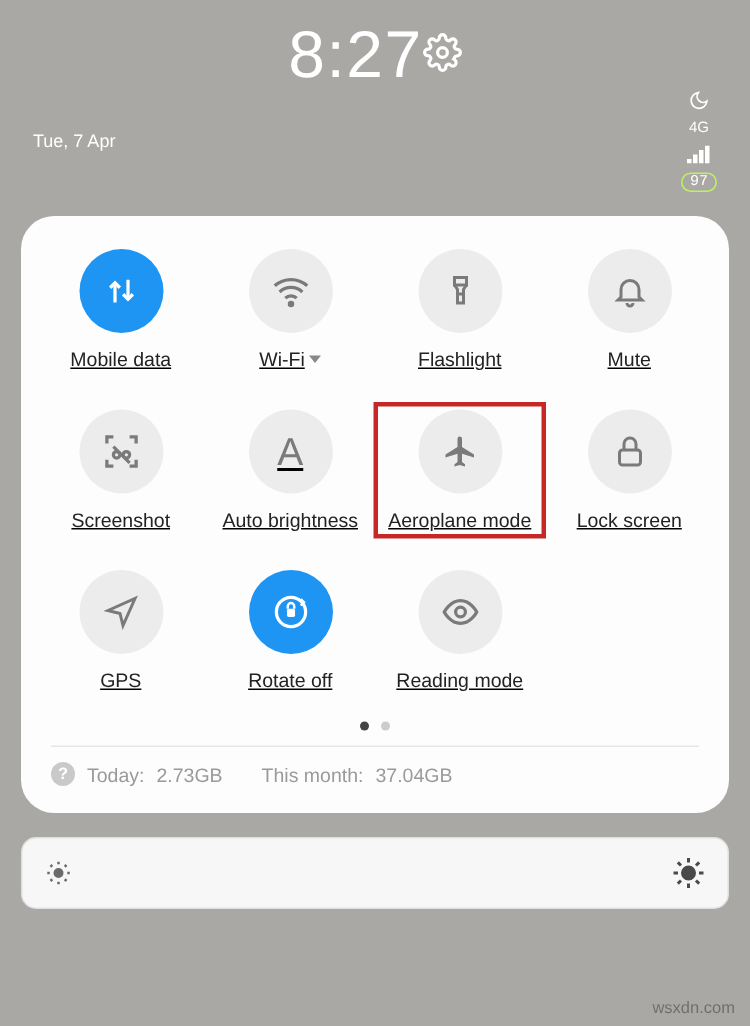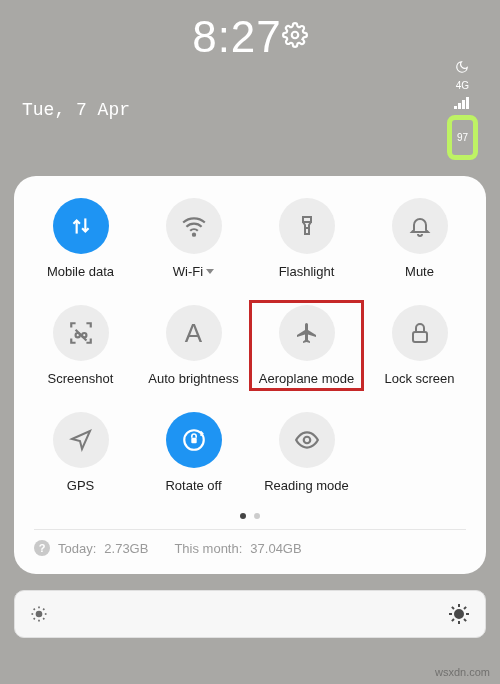--- a/index.html
+++ b/index.html
@@ -27,42 +27,42 @@
   .gear {
     margin-top: 10px;
   }
   .status-bottom {
     display: flex;
     justify-content: space-between;
     align-items: center;
     margin-top: -2px;
   }
   .date {
-    font-size: 18px;
+    font-size: 12px;
     font-weight: 400;
-    font-family: Liberation Mono, monospace;
   }
   .status-icons {
     display: flex;
     align-items: center;
     gap: 6px;
     font-size: 12px;
     font-weight: 500;
     flex-direction: column;
   }
   .panel {
     margin: 8px 14px 0 14px;
     background: #fdfdfd;
     border-radius: 22px;
     padding: 18px 10px 14px 10px;
   }
   .grid {
     display: grid;
     grid-template-columns: repeat(4, 1fr);
     row-gap: 18px;
+    text-decoration: underline;
   }
   .tile {
     display: flex;
     flex-direction: column;
     align-items: center;
     justify-content: flex-start;
     position: relative;
     padding: 4px 0;
   }
   .tile.highlighted {
@@ -170,21 +170,21 @@
       <svg width="14" height="14" viewBox="0 0 24 24" fill="none" stroke="#fff" stroke-width="2">
           <path d="M21 12.8A9 9 0 1 1 11.2 3a7 7 0 0 0 9.8 9.8z"></path>
         </svg>
       <span style="font-size:10px;">4G</span>
       <svg width="16" height="12" viewBox="0 0 16 12">
           <rect x="0" y="9" width="3" height="3" fill="#fff"></rect>
           <rect x="4" y="6" width="3" height="6" fill="#fff"></rect>
           <rect x="8" y="3" width="3" height="9" fill="#fff"></rect>
           <rect x="12" y="0" width="3" height="12" fill="#fff"></rect>
         </svg>
-      <span style="border:5px solid #bef264;border-radius:8px;padding:12px 5px;font-size:10px;position:relative;">
+      <span style="border:1px solid #bef264;border-radius:8px;padding:0 5px;font-size:10px;position:relative;font-family:Liberation Mono, monospace;">
         <span>97</span>
       </span>
     </div>
   </div>
 </div>
 
 <div class="panel">
   <div class="grid">
 
     <div class="tile active">

